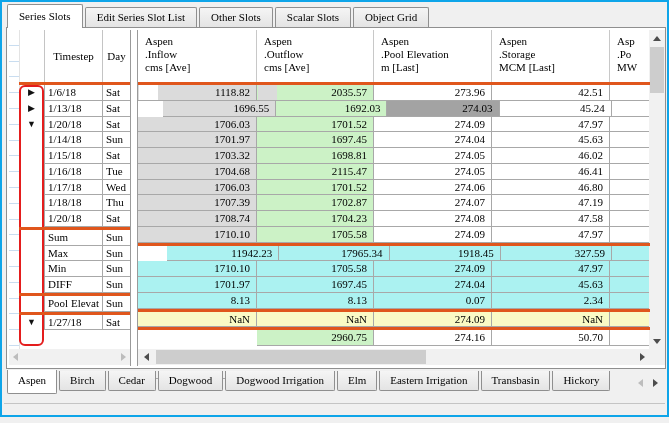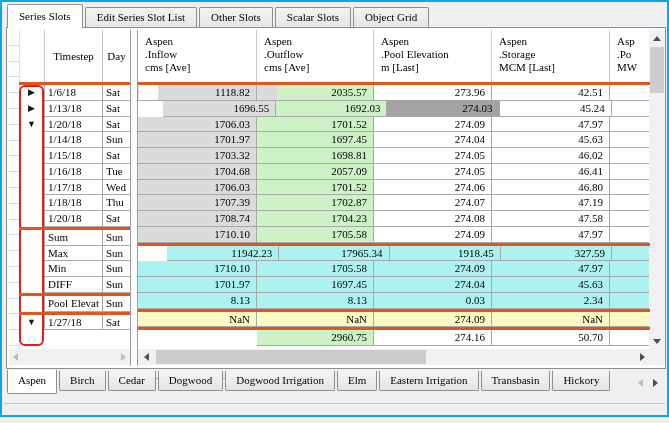--- a/index.html
+++ b/index.html
@@ -247,21 +247,21 @@
           </div>
           <div class="mrow">
             <div class="mcell mc0" style="background: rgb(219, 219, 219);"><span class="mval">1703.32</span></div>
             <div class="mcell mc1" style="background: rgb(204, 242, 198);"><span class="mval">1698.81</span></div>
             <div class="mcell mc2" style="background: rgb(255, 255, 255);"><span class="mval">274.05</span></div>
             <div class="mcell mc3" style="background: rgb(255, 255, 255);"><span class="mval">46.02</span></div>
             <div class="mcell mc4" style="background: rgb(255, 255, 255);"><span class="mval"></span></div>
           </div>
           <div class="mrow">
             <div class="mcell mc0" style="background: rgb(219, 219, 219);"><span class="mval">1704.68</span></div>
-            <div class="mcell mc1" style="background: rgb(204, 242, 198);"><span class="mval">2057.09</span></div>
+            <div class="mcell mc1" style="background: rgb(204, 242, 198);"><span class="mval">2115.47</span></div>
             <div class="mcell mc2" style="background: rgb(255, 255, 255);"><span class="mval">274.05</span></div>
             <div class="mcell mc3" style="background: rgb(255, 255, 255);"><span class="mval">46.41</span></div>
             <div class="mcell mc4" style="background: rgb(255, 255, 255);"><span class="mval"></span></div>
           </div>
           <div class="mrow">
             <div class="mcell mc0" style="background: rgb(219, 219, 219);"><span class="mval">1706.03</span></div>
             <div class="mcell mc1" style="background: rgb(204, 242, 198);"><span class="mval">1701.52</span></div>
             <div class="mcell mc2" style="background: rgb(255, 255, 255);"><span class="mval">274.06</span></div>
             <div class="mcell mc3" style="background: rgb(255, 255, 255);"><span class="mval">46.80</span></div>
             <div class="mcell mc4" style="background: rgb(255, 255, 255);"><span class="mval"></span></div>
@@ -305,21 +305,21 @@
           <div class="mrow">
             <div class="mcell mc0" style="background: rgb(171, 242, 241);"><span class="mval">1701.97</span></div>
             <div class="mcell mc1" style="background: rgb(171, 242, 241);"><span class="mval">1697.45</span></div>
             <div class="mcell mc2" style="background: rgb(171, 242, 241);"><span class="mval">274.04</span></div>
             <div class="mcell mc3" style="background: rgb(171, 242, 241);"><span class="mval">45.63</span></div>
             <div class="mcell mc4" style="background: rgb(171, 242, 241);"><span class="mval"></span></div>
           </div>
           <div class="mrow">
             <div class="mcell mc0" style="background: rgb(171, 242, 241);"><span class="mval">8.13</span></div>
             <div class="mcell mc1" style="background: rgb(171, 242, 241);"><span class="mval">8.13</span></div>
-            <div class="mcell mc2" style="background: rgb(171, 242, 241);"><span class="mval">0.03</span></div>
+            <div class="mcell mc2" style="background: rgb(171, 242, 241);"><span class="mval">0.07</span></div>
             <div class="mcell mc3" style="background: rgb(171, 242, 241);"><span class="mval">2.34</span></div>
             <div class="mcell mc4" style="background: rgb(171, 242, 241);"><span class="mval"></span></div>
           </div>
           <div class="sep"></div>
           <div class="mrow">
             <div class="mcell mc0" style="background: rgb(250, 250, 197);"><span class="mval">NaN</span></div>
             <div class="mcell mc1" style="background: rgb(250, 250, 197);"><span class="mval">NaN</span></div>
             <div class="mcell mc2" style="background: rgb(250, 250, 197);"><span class="mval">274.09</span></div>
             <div class="mcell mc3" style="background: rgb(250, 250, 197);"><span class="mval">NaN</span></div>
             <div class="mcell mc4" style="background: rgb(250, 250, 197);"><span class="mval"></span></div>

